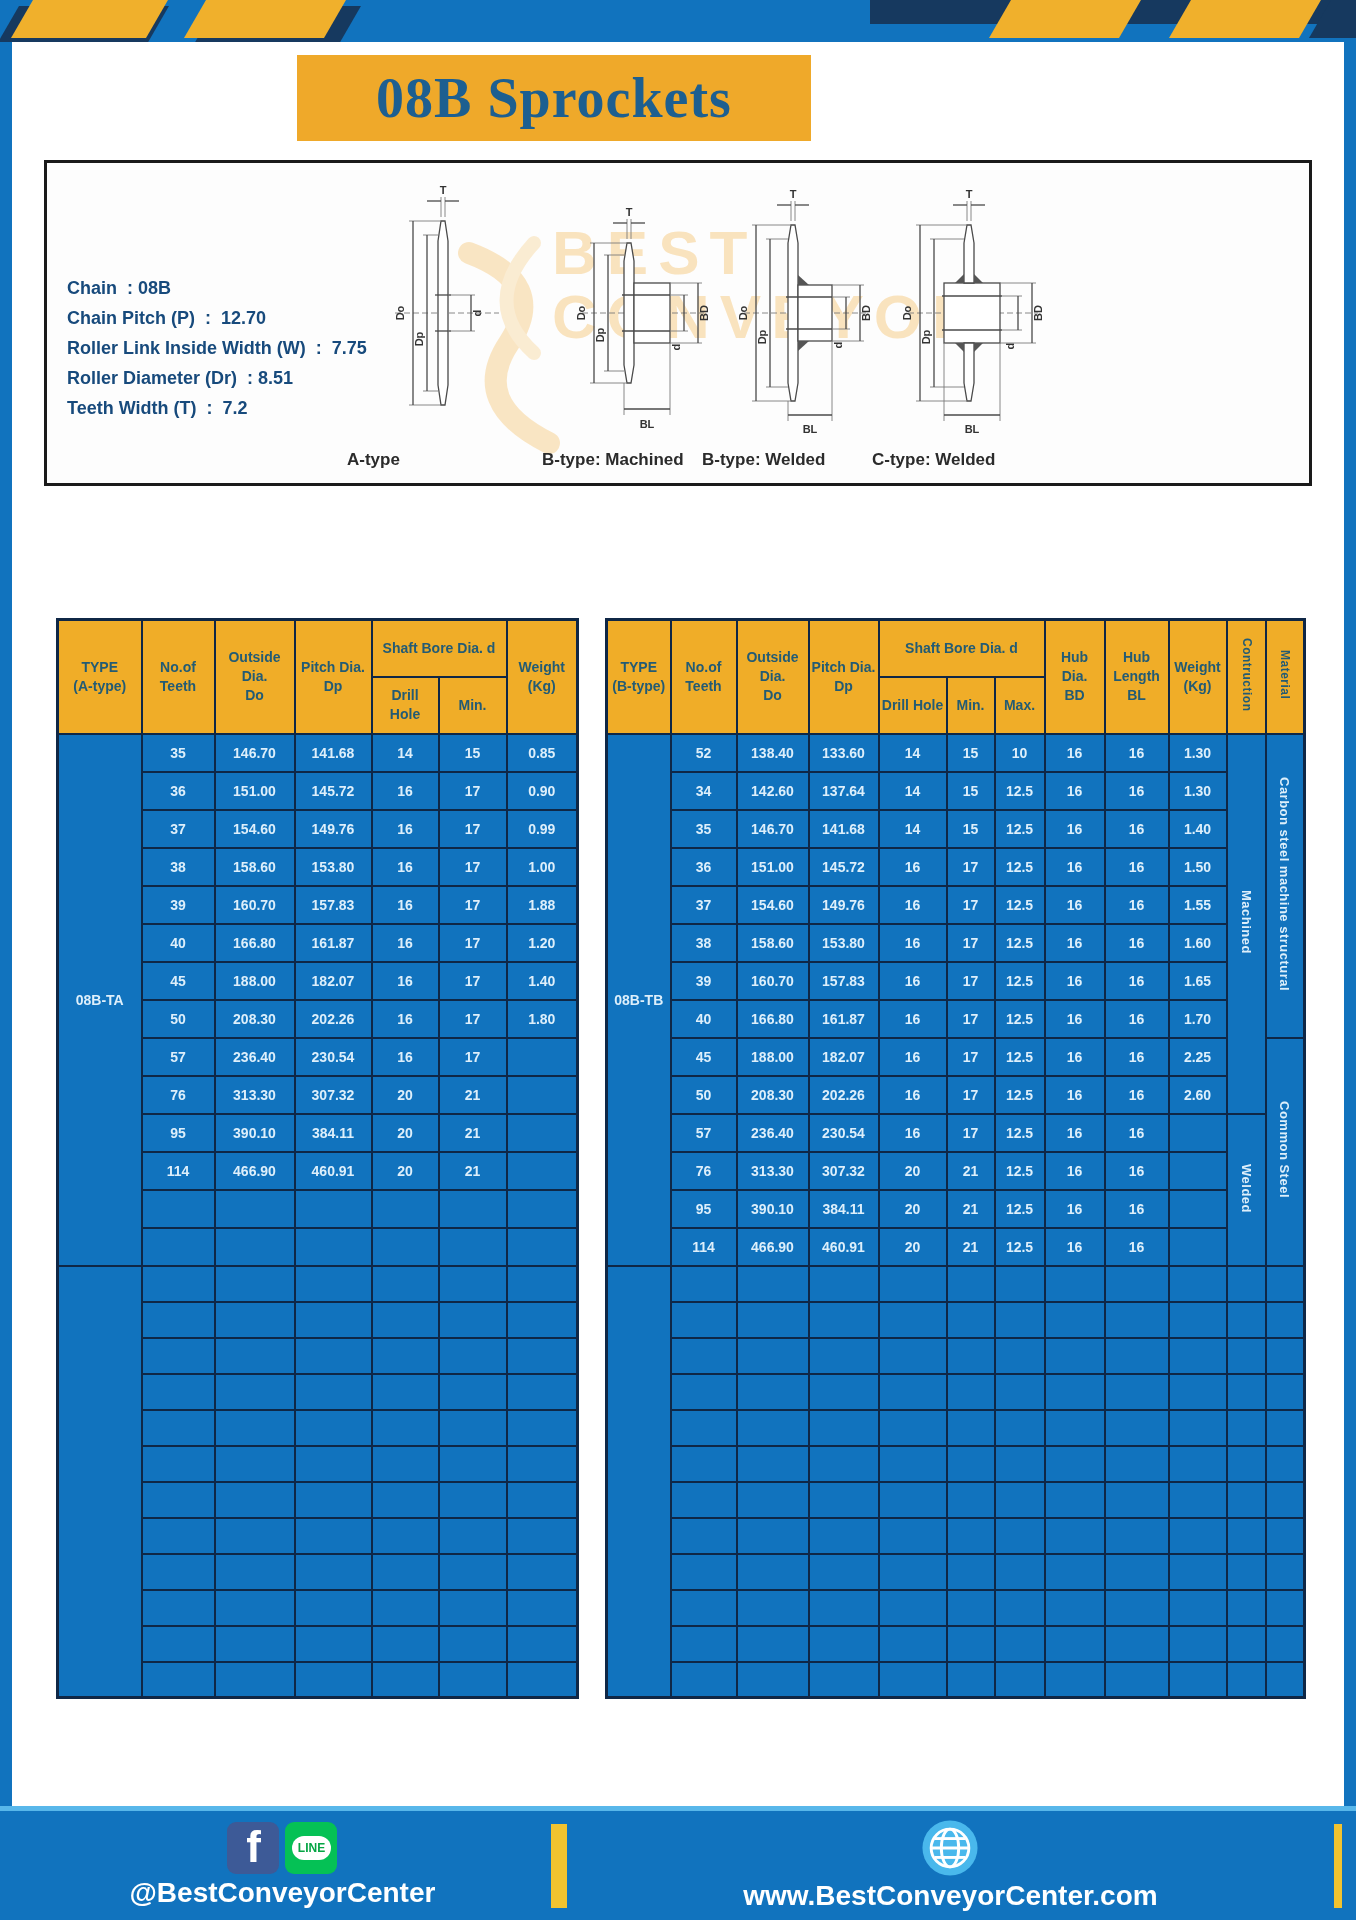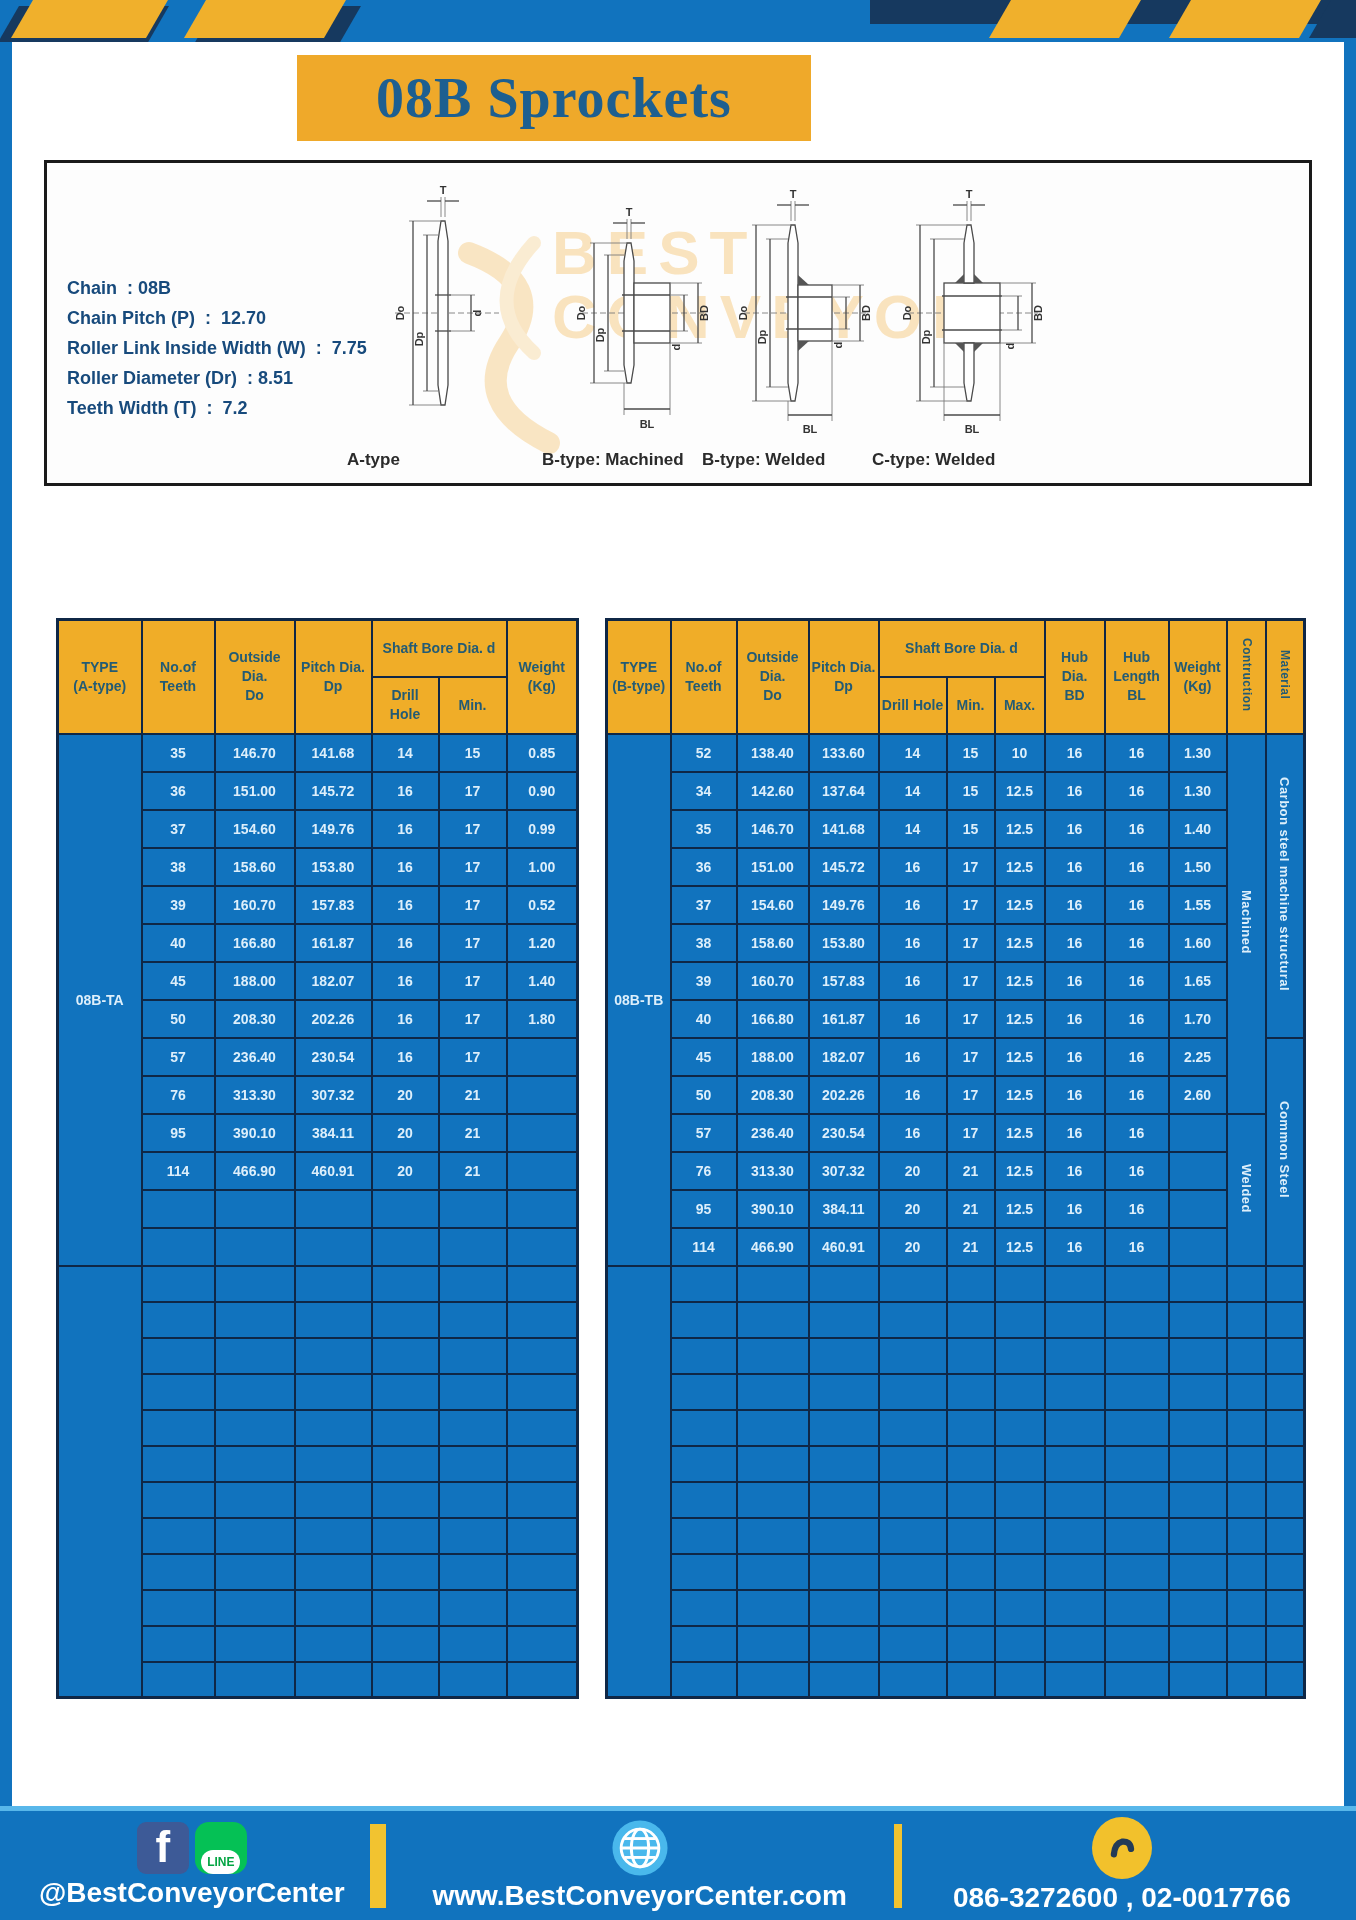--- a/index.html
+++ b/index.html
@@ -59,22 +59,22 @@
   .footer { position:absolute; left:0; top:1806px; width:1356px; height:114px; background:#1173be;
             border-top:5px solid #58b7ea; z-index:3; }
   .footer-inner { display:flex; align-items:center; width:100%; height:100%; padding:0 14px; }
   .fgroup { display:flex; flex-direction:column; align-items:center; justify-content:center; gap:3px; }
   .fg1 { flex:1.05; } .fg2 { flex:0.95; } .fg3 { flex:1.5; } .fg4 { flex:1.3; }
   .ftext { color:#ffffff; font-size:28px; font-weight:bold; white-space:nowrap; }
   .fsep { width:8px; height:84px; background:#f2c330; flex:none; }
   .ficons { display:flex; gap:6px; align-items:center; }
   .icon-fb { width:52px; height:52px; background:#3d5a97; border-radius:9px; color:#fff;
              font-size:44px; font-weight:bold; text-align:center; line-height:50px; }
-  .icon-line { width:52px; height:52px; background:#05c155; border-radius:14px;
-               display:flex; align-items:flex-end; justify-content:center; }
+  .icon-line { width:52px; height:52px; background:#05c155; border-radius:9px;
+               display:flex; align-items:center; justify-content:center; }
   .line-bubble { background:#fff; border-radius:13px; padding:5px 6px; color:#05a544;
                  font-size:12px; font-weight:bold; }
   .icon-round { border-radius:50%; display:flex; align-items:center; justify-content:center; }
   .icon-mail { width:58px; height:60px; background:#c2281e; }
   .icon-globe { width:58px; height:58px; }
   .icon-phone { width:60px; height:62px; background:#f2c12c; }
 </style>
 </head>
 <body>
 
@@ -321,21 +321,21 @@
           <td>16</td>
           <td>17</td>
           <td>1.00</td>
         </tr>
         <tr class="r40">
           <td>39</td>
           <td>160.70</td>
           <td>157.83</td>
           <td>16</td>
           <td>17</td>
-          <td>0.52</td>
+          <td>1.88</td>
         </tr>
         <tr class="r40">
           <td>40</td>
           <td>166.80</td>
           <td>161.87</td>
           <td>16</td>
           <td>17</td>
           <td>1.20</td>
         </tr>
         <tr class="r40">
@@ -888,22 +888,14 @@
           <circle cx="20" cy="20" r="13" fill="none" stroke="#fff" stroke-width="2"></circle>
           <ellipse cx="20" cy="20" rx="6" ry="13" fill="none" stroke="#fff" stroke-width="2"></ellipse>
           <line x1="7" y1="20" x2="33" y2="20" stroke="#fff" stroke-width="2"></line>
           <line x1="9.5" y1="13.5" x2="30.5" y2="13.5" stroke="#fff" stroke-width="2"></line>
           <line x1="9.5" y1="26.5" x2="30.5" y2="26.5" stroke="#fff" stroke-width="2"></line>
         </svg>
       </div>
       <div class="ftext">www.BestConveyorCenter.com</div>
     </div>
     <div class="fsep"></div>
-    <div class="fgroup fg4">
-      <div class="icon-round icon-phone">
-        <svg viewBox="0 0 40 40" width="36" height="36">
-          <path d="M11 27 Q12 15 20 13 Q29 12 30 21" fill="none" stroke="#233b57" stroke-width="7" stroke-linecap="round"></path>
-        </svg>
-      </div>
-      <div class="ftext">086-3272600 , 02-0017766</div>
-    </div>
   </div>
 </div>
 
 </body></html>

